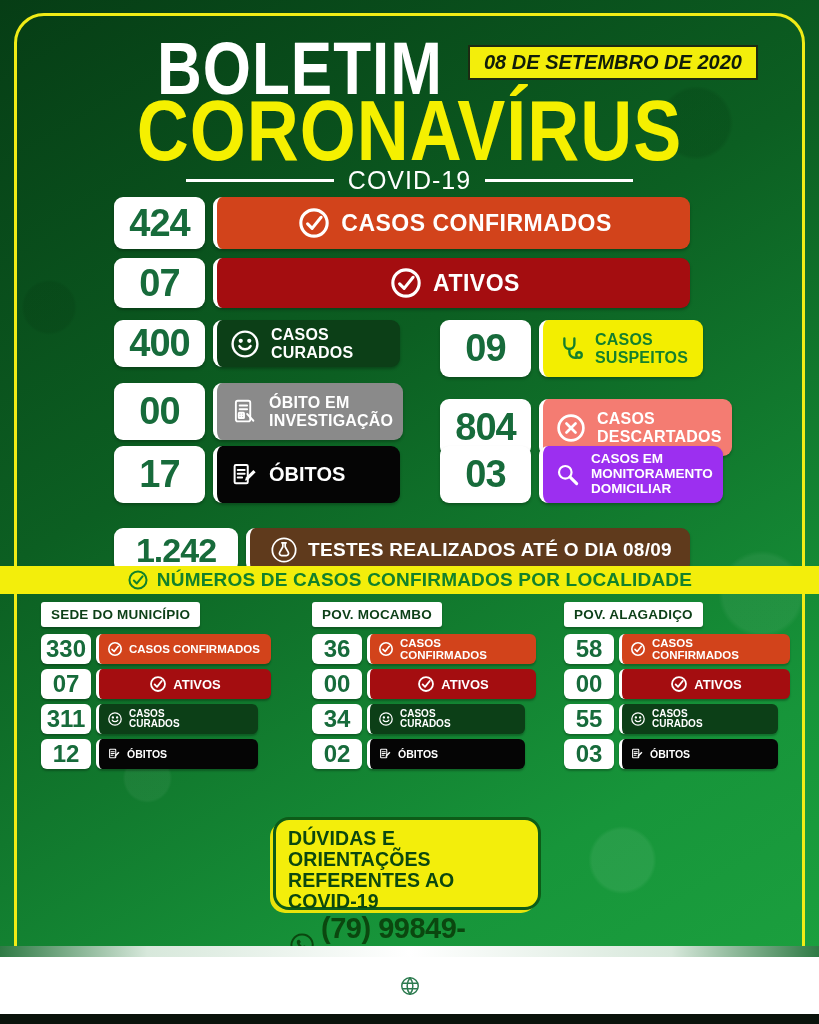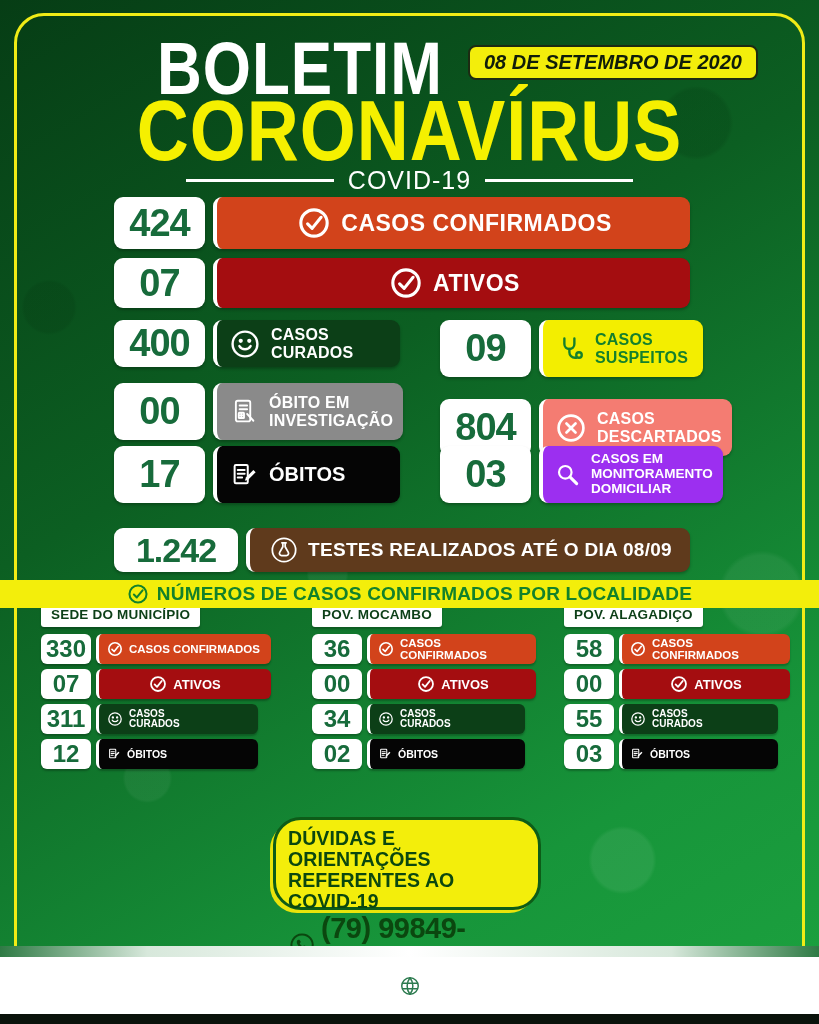--- a/index.html
+++ b/index.html
@@ -15,21 +15,21 @@
     radial-gradient(circle 55px at 76% 84%, rgba(255,255,255,.07) 0 55%, transparent 62%),
     radial-gradient(circle 40px at 18% 76%, rgba(255,255,255,.05) 0 55%, transparent 62%),
     radial-gradient(circle 34px at 40% 56%, rgba(255,255,255,.05) 0 55%, transparent 62%);
   }
   .frame{position:absolute;top:13px;left:14px;right:14px;height:933px;
     border:3px solid #f0ec16;border-radius:30px 30px 0 0;}
   
   .t1{position:absolute;top:26px;left:70px;width:460px;text-align:center;color:#fff;
     font-size:62px;font-weight:bold;letter-spacing:1px;transform:scaleY(1.2);transform-origin:center top;}
   .date{position:absolute;top:45px;left:468px;background:#f3ee0b;color:#101d0a;font-size:20px;
-    font-weight:bold;font-style:italic;padding:4px 14px;border-radius:8px;border:2px solid #1c2b12;white-space:nowrap;}
+    font-weight:bold;font-style:italic;padding:4px 14px;border-radius:0;border:2px solid #1c2b12;white-space:nowrap;}
   .t2{position:absolute;top:82px;left:0;width:100%;text-align:center;color:#f5f000;
     font-size:72px;font-weight:bold;letter-spacing:1px;transform:scaleY(1.18);transform-origin:center top;}
   .sub{position:absolute;top:166px;left:0;width:100%;display:flex;align-items:center;justify-content:center;gap:14px;color:#fff;}
   .sub .txt{font-size:25px;font-weight:normal;letter-spacing:1px;}
   .sub .hline{width:148px;height:3px;background:#fff;}
   
   .row{position:absolute;left:114px;width:576px;display:flex;}
   .num{background:#fff;border-radius:9px;color:#176b3b;font-weight:bold;display:flex;align-items:center;
     justify-content:center;width:91px;font-size:38px;flex:none;letter-spacing:-1px;box-shadow:0 2px 3px rgba(0,0,0,.25);}
   .bar{flex:1;margin-left:8px;border-left:4px solid #fff;border-radius:9px;display:flex;align-items:center;
@@ -42,37 +42,37 @@
   .lbl.tests{font-size:19px;letter-spacing:.3px;}
   .c-conf{background:#d2431b}.c-ati{background:#a40d10}.c-cur{background:#0c3f17}
   .c-sus{background:#f3ee00;color:#15802c}.c-inv{background:#8a8a8a}.c-des{background:#f47c72}
   .c-obi{background:#050505}.c-mon{background:#9c2ff0}.c-tes{background:#5f3a1c}
   svg.ic{flex:none;display:block;}
   .s34{width:34px;height:34px}.s32{width:32px;height:32px}.s30{width:30px;height:30px}
   .s28{width:28px;height:28px}.s26{width:26px;height:26px}.s22{width:22px;height:22px}
   .s18{width:18px;height:18px}.s16{width:16px;height:16px}.s14{width:14px;height:14px}
   
   .band{position:absolute;top:566px;left:0;right:0;height:28px;background:#f3ee0b;display:flex;
-    align-items:center;justify-content:center;gap:8px;color:#12812b;z-index:6;margin-top:14px;}
+    align-items:center;justify-content:center;gap:8px;color:#12812b;z-index:6;}
   .band .btxt{font-size:19px;font-weight:bold;letter-spacing:.2px;}
   
   .loc{position:absolute;top:602px;margin-left:8px;}
   .loc-h{display:inline-block;background:#fff;color:#0c3f17;font-weight:bold;font-size:13.5px;
     padding:5px 10px;border-radius:3px;margin-bottom:7px;letter-spacing:.2px;box-shadow:0 2px 2px rgba(0,0,0,.25);}
   .lrow{display:flex;height:30px;margin-bottom:5px;}
   .lnum{width:50px;background:#fff;border-radius:6px;color:#176b3b;font-weight:bold;font-size:24px;
     display:flex;align-items:center;justify-content:center;flex:none;box-shadow:0 2px 2px rgba(0,0,0,.25);}
   .lbar{flex:1;margin-left:5px;border-left:3px solid #fff;border-radius:6px;display:flex;align-items:center;
     padding:0 8px;color:#fff;gap:6px;box-shadow:0 2px 2px rgba(0,0,0,.25);}
   .lbar.center{justify-content:center;}
   .lbar.short{flex:0 0 62%;}
   .l-conf{font-size:11.5px}.l-ati{font-size:13px}.l-cur{font-size:10px;line-height:1.05}.l-obi{font-size:10.5px}
   
   .contact{position:absolute;top:817px;left:273px;width:268px;height:93px;background:#f3ee0b;
-    border:3px solid #0d5c18;border-radius:28px;box-shadow:-4px 4px 0 -1px #e9e40b;color:#0b470f;
+    border:3px solid #0d5c18;border-radius:16px;box-shadow:-4px 4px 0 -1px #e9e40b;color:#0b470f;
     padding:8px 12px;box-sizing:border-box;}
   .contact .t{font-weight:bold;font-size:19.5px;line-height:1.07;letter-spacing:.1px;}
   .phone-row{display:flex;align-items:center;gap:5px;margin-top:1px;}
   .phone{font-weight:bold;font-size:29px;letter-spacing:-.5px;}
   
   .fade{position:absolute;top:946px;left:0;right:0;height:11px;
     background:linear-gradient(90deg,#2e7a44,#d7e8db 18%,#fff 50%,#d7e8db 82%,#2e7a44);z-index:7;}
   .site{position:absolute;top:957px;left:0;right:0;height:57px;background:#fff;display:flex;
     align-items:center;justify-content:center;gap:10px;color:#2b7a4e;z-index:7;}
   .site .url{font-size:28px;}

